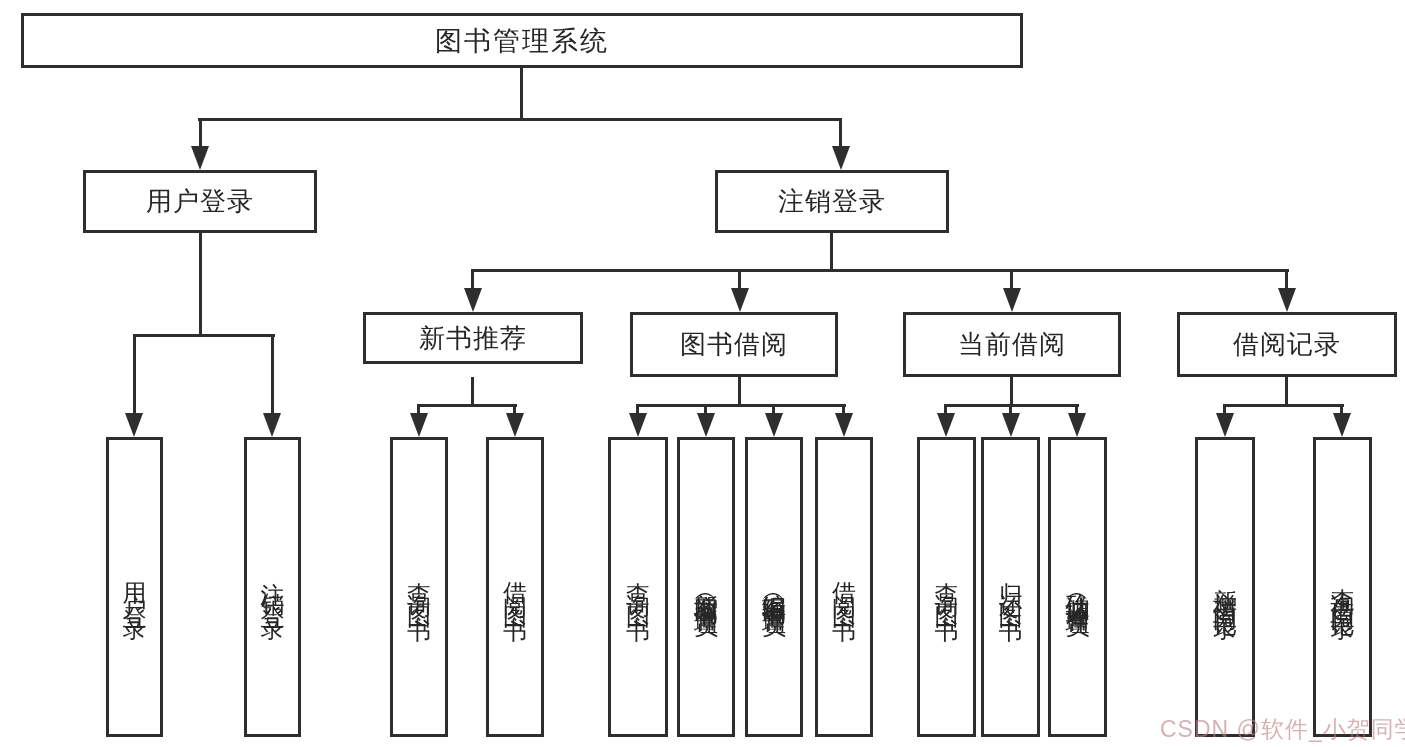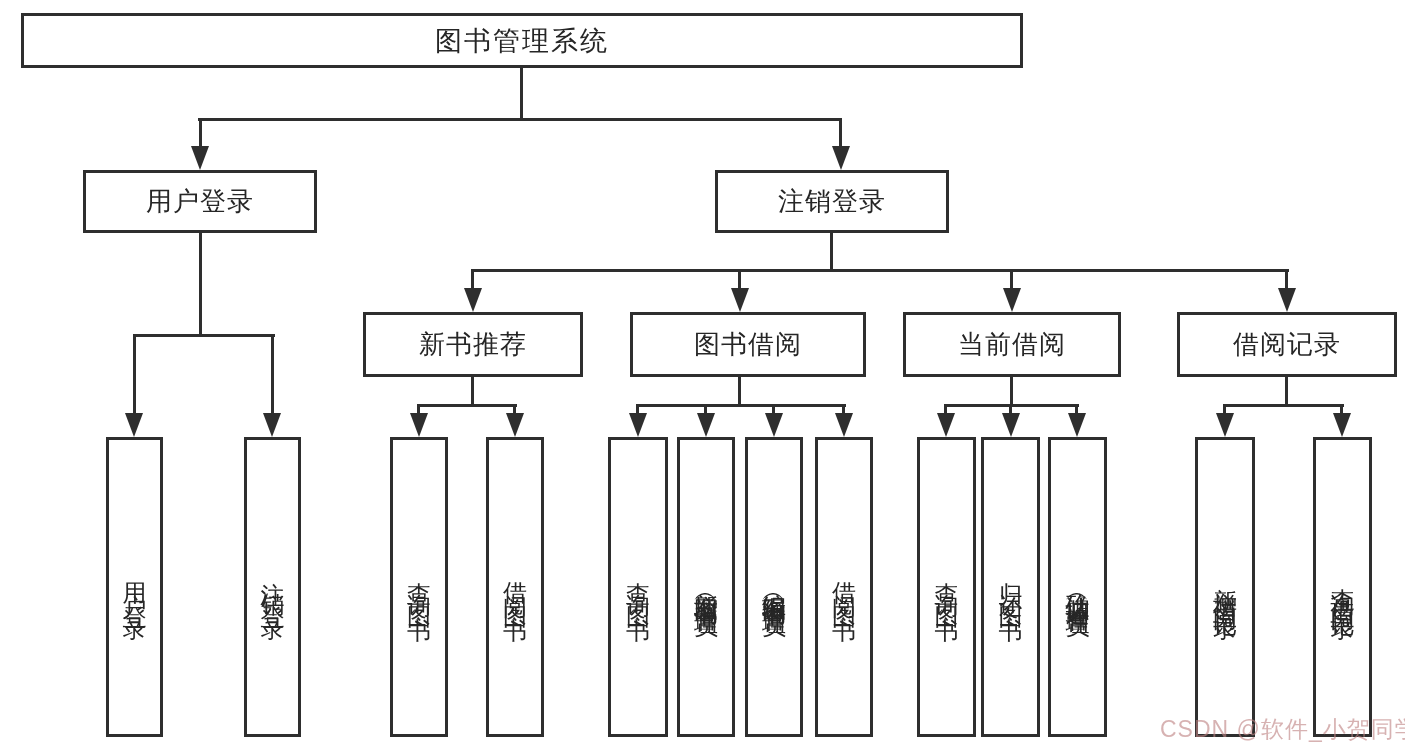--- a/index.html
+++ b/index.html
@@ -79,22 +79,22 @@
   <div class="hl" style="left:471px;top:269px;width:818px;"></div>
   <div class="vl" style="left:471px;top:269px;height:23px;"></div>
   <div class="arr" style="left:473px;top:288px;"></div>
   <div class="vl" style="left:738px;top:269px;height:23px;"></div>
   <div class="arr" style="left:740px;top:288px;"></div>
   <div class="vl" style="left:1010px;top:269px;height:23px;"></div>
   <div class="arr" style="left:1012px;top:288px;"></div>
   <div class="vl" style="left:1285px;top:269px;height:23px;"></div>
   <div class="arr" style="left:1287px;top:288px;"></div>
 
-  <div class="b h" style="left:363px;top:312px;width:220px;height:65px;">新书推荐</div>
-  <div class="b h" style="left:630px;top:312px;width:236px;height:65px;">图书借阅</div>
+  <div class="b h" style="left:363px;top:312px;width:220px;height:52px;">新书推荐</div>
+  <div class="b h" style="left:630px;top:312px;width:208px;height:65px;">图书借阅</div>
   <div class="b h" style="left:1177px;top:312px;width:220px;height:65px;">借阅记录</div>
   <div class="b h" style="left:903px;top:312px;width:218px;height:65px;">当前借阅</div>
 
   <div class="vl" style="left:471px;top:377px;height:30px;"></div>
   <div class="hl" style="left:417px;top:404px;width:100px;"></div>
   <div class="vl" style="left:417px;top:404px;height:13px;"></div>
   <div class="arr" style="left:419px;top:413px;"></div>
   <div class="vl" style="left:513px;top:404px;height:13px;"></div>
   <div class="arr" style="left:515px;top:413px;"></div>
 

